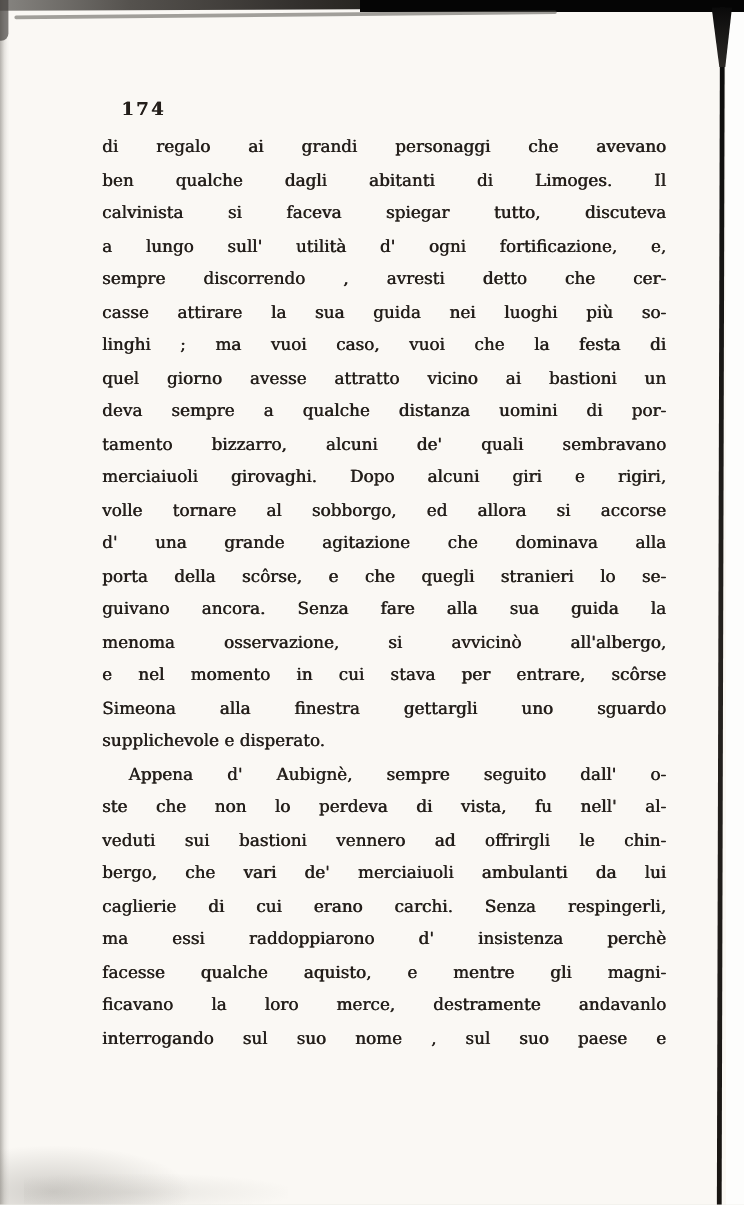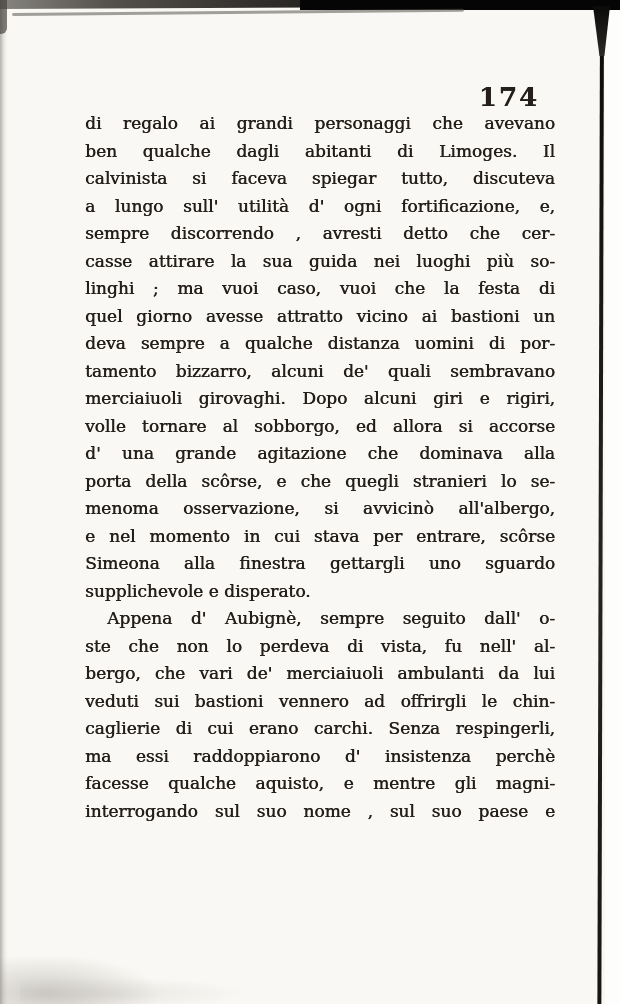--- a/index.html
+++ b/index.html
@@ -50,30 +50,30 @@
   .smudge-bl{
     position:absolute;left:-10px;bottom:-10px;width:170px;height:60px;
     background:radial-gradient(ellipse at 32% 65%,rgba(138,135,129,0.38),rgba(138,135,129,0) 70%);
   }
   .smudge-bl2{
     position:absolute;left:20px;bottom:0px;width:220px;height:26px;
     background:radial-gradient(ellipse at 40% 60%,rgba(150,147,141,0.18),rgba(150,147,141,0) 75%);
   }
   
   .pagenum{
-    position:absolute;top:82px;left:69px;width:470px;
-    text-align:right;
-    font-size:26px;font-weight:bold;letter-spacing:2px;
+    position:absolute;top:82px;left:101px;width:470px;
+    text-align:left;
+    font-size:15px;font-weight:bold;letter-spacing:2px;
     color:var(--ink,#241f1b);
     text-shadow:0.4px 0 0 currentColor;
   }
   .text{
     position:absolute;top:110px;left:85px;width:470px;
     color:var(--ink,#241f1b);
-    font-size:17px;
+    font-size:14px;
   }
   .line{
     height:27.5px;line-height:27.5px;
     white-space:nowrap;
     text-align:justify;text-align-last:justify;
     text-shadow:0.5px 0 0 currentColor;
   }
   .line.end{text-align:left;text-align-last:left;}
   .line.ind{padding-left:22px;}
 </style>
@@ -103,27 +103,29 @@
     <div class="line j">sempre discorrendo , avresti detto che cer-</div>
     <div class="line j">casse attirare la sua guida nei luoghi più so-</div>
     <div class="line j">linghi ; ma vuoi caso, vuoi che la festa di</div>
     <div class="line j">quel giorno avesse attratto vicino ai bastioni un</div>
     <div class="line j">deva sempre a qualche distanza uomini di por-</div>
     <div class="line j">tamento bizzarro, alcuni de' quali sembravano</div>
     <div class="line j">merciaiuoli girovaghi. Dopo alcuni giri e rigiri,</div>
     <div class="line j">volle tornare al sobborgo, ed allora si accorse</div>
     <div class="line j">d' una grande agitazione che dominava alla</div>
     <div class="line j">porta della scôrse, e che quegli stranieri lo se-</div>
+    <div class="line j">guivano ancora. Senza fare alla sua guida la</div>
     <div class="line j">menoma osservazione, si avvicinò all'albergo,</div>
     <div class="line j">e nel momento in cui stava per entrare, scôrse</div>
     <div class="line j">Simeona alla finestra gettargli uno sguardo</div>
     <div class="line end">supplichevole e disperato.</div>
     <div class="line j ind">Appena d' Aubignè, sempre seguito dall' o-</div>
     <div class="line j">ste che non lo perdeva di vista, fu nell' al-</div>
+    <div class="line j">veduti sui bastioni vennero ad offrirgli le chin-</div>
     <div class="line j">bergo, che vari de' merciaiuoli ambulanti da lui</div>
-    <div class="line j">veduti sui bastioni vennero ad offrirgli le chin-</div>
     <div class="line j">caglierie di cui erano carchi. Senza respingerli,</div>
     <div class="line j">ma essi raddoppiarono d' insistenza perchè</div>
     <div class="line j">facesse qualche aquisto, e mentre gli magni-</div>
+    <div class="line j">ficavano la loro merce, destramente andavanlo</div>
     <div class="line j">interrogando sul suo nome , sul suo paese e</div>
   </div>
 
 </div>
 
 </body></html>

